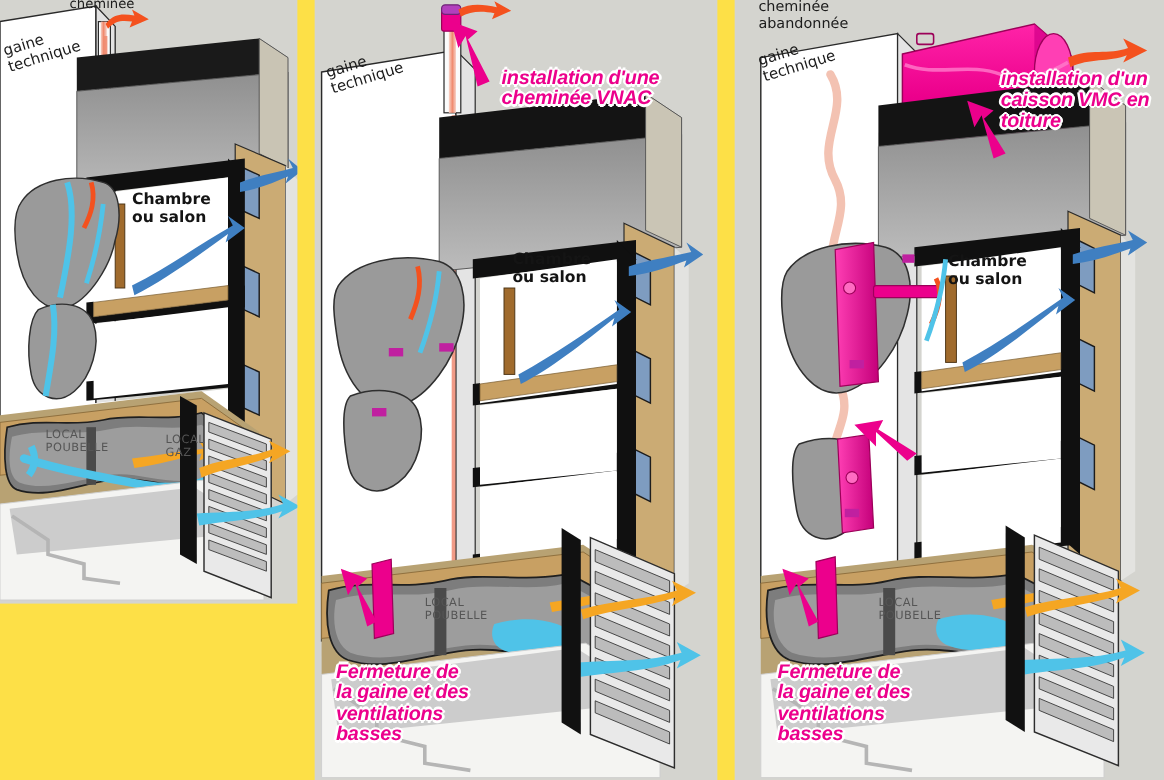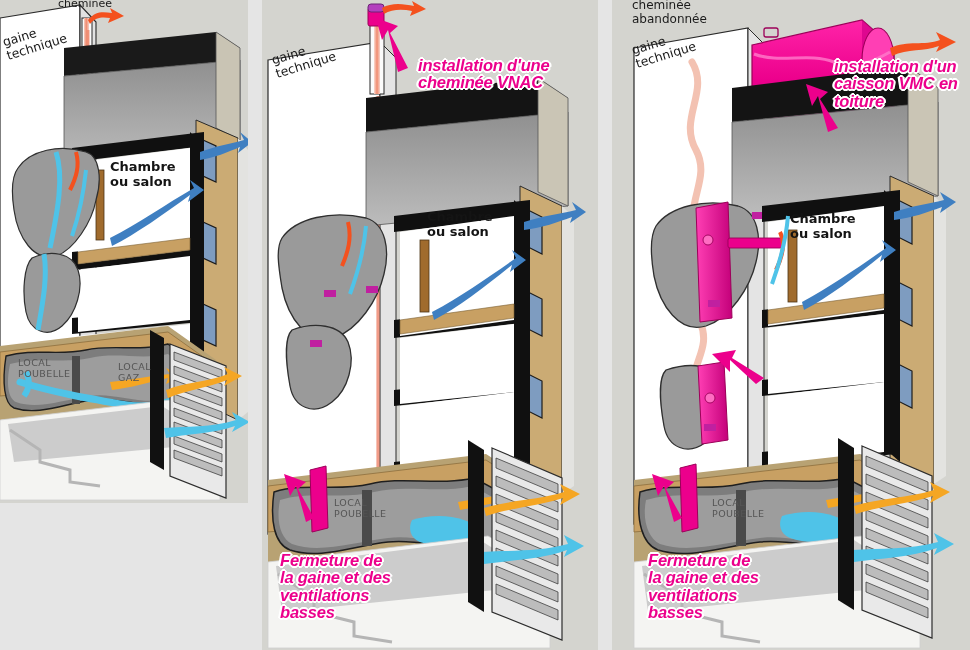--- a/index.html
+++ b/index.html
@@ -1,18 +1,18 @@
 <!DOCTYPE html>
 <html><head>
 <meta charset="utf-8">
 <style>
   * { margin:0; padding:0; box-sizing:border-box; }
   html,body { width:970px; height:650px; background:#ffffff; overflow:hidden;
               font-family:"Liberation Sans", sans-serif; }
-  #stage { position:relative; width:934px; height:650px; background:#e5e5e5; }
+  #stage { position:relative; width:934px; height:650px; background:#fde047; }
 
   .panel { position:absolute; top:0; height:650px; overflow:hidden; }
   .panel .bg { position:absolute; inset:0; background:#d4d4cf; }
   #panel-left   { left:0px;   width:248px; }
   #panel-left  .bg { height:503px; }
   #panel-middle { left:262px; width:336px; }
   #panel-right  { left:612px; width:358px; }
 
   .svgwrap { position:absolute; inset:0; }
   svg { display:block; width:100%; height:100%; }
@@ -51,21 +51,21 @@
   .lbl-chem-r { left:20px;  top:-1px;  font-size:12px; }
   .lbl-gaine  { font-size:12.5px; }
   .rot-l { transform:rotate(-17deg); transform-origin:left top; }
   .lbl-gaine-l  { left:1px;  top:36px;  }
   .lbl-gaine-m  { left:8px;  top:54px;  }
   .lbl-gaine-r  { left:18px; top:44px;  }
   .lbl-room   { font-size:13px; color:#141414;font-weight:bold; }
   .lbl-room-l { left:110px; top:160px; }
   .lbl-room-m { left:165px; top:210px; }
   .lbl-room-r { left:178px; top:212px; }
-  .lbl-local  { font-size:9.5px; color:#555; letter-spacing:0.4px; }
+  .lbl-local  { font-size:9.5px; color:#555; letter-spacing:0.4px;margin-left:20px; }
   .lbl-lp-l   { left:18px;  top:358px; }
   .lbl-lg-l   { left:118px; top:362px; }
   .lbl-lp-m   { left:72px;  top:498px; }
   .lbl-lp-r   { left:100px; top:498px; }
 </style>
 </head>
 <body>
 
 <div id="stage">
 

